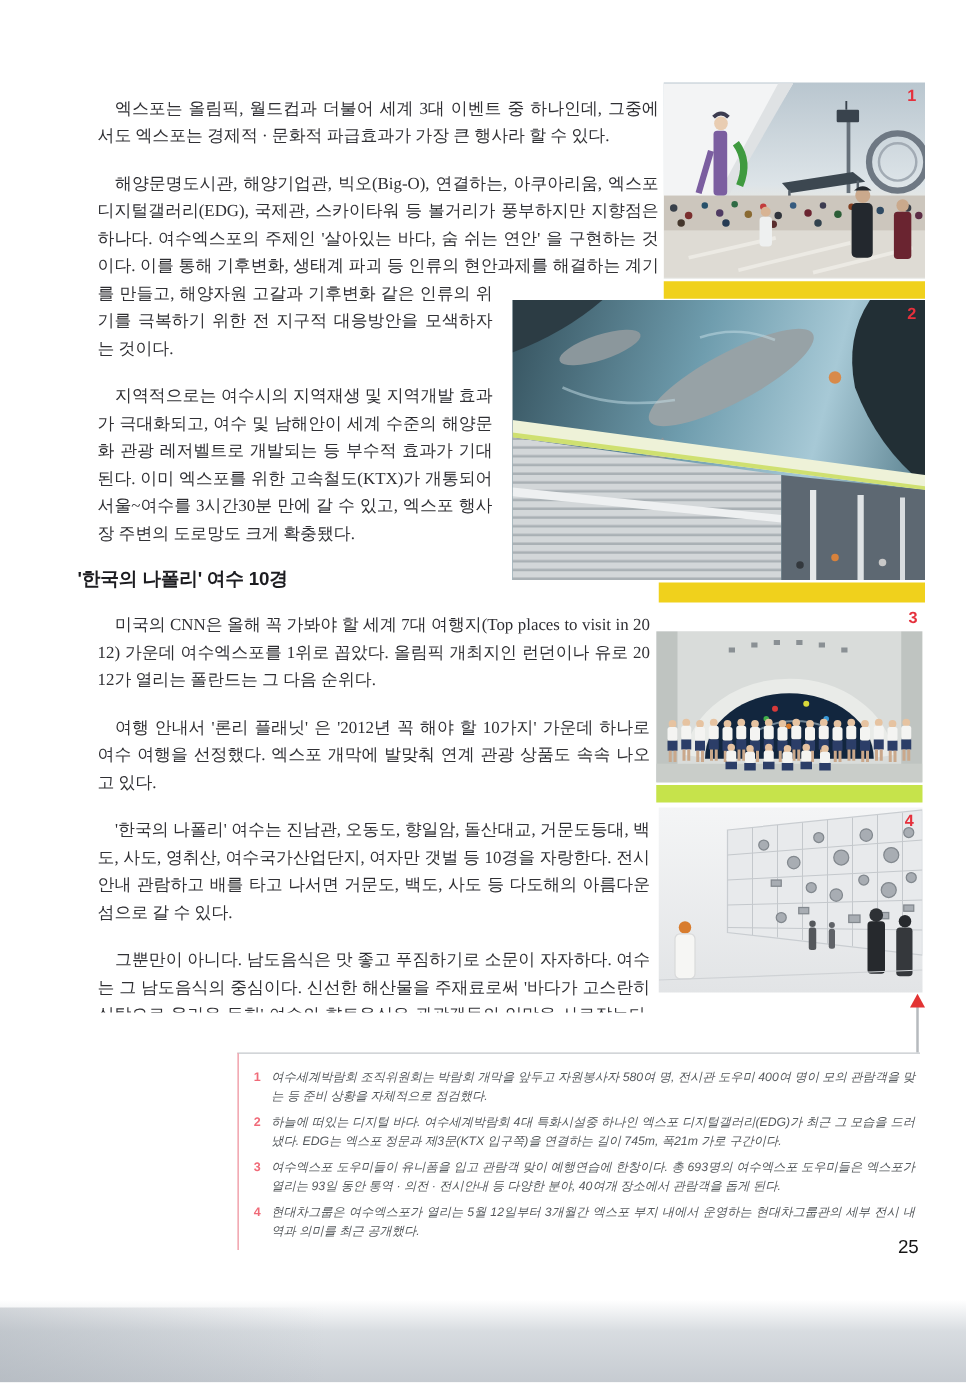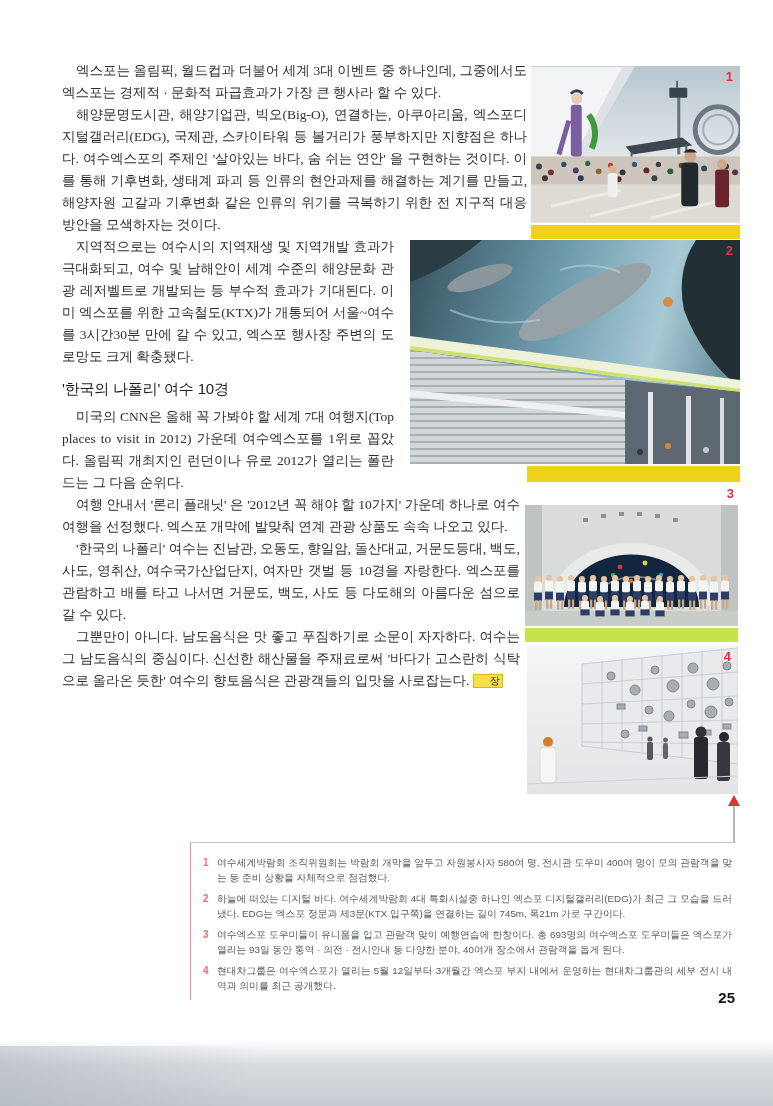--- a/index.html
+++ b/index.html
@@ -5,24 +5,24 @@
   html,body{margin:0;padding:0;background:#ffffff;}
   .page{position:relative;width:773px;height:1106px;background:#ffffff;overflow:hidden;
         font-family:"Liberation Serif","DejaVu Serif",serif;color:#2f2f33;}
   
   .article{position:relative;box-sizing:border-box;width:773px;height:810px;
            padding:60px 35px 0 62px;overflow:hidden;}
   .spacer{float:right;clear:right;}
   .sp1{width:211px;height:180px;}
   .sp2{width:344px;height:248px;}
   .sp3{width:218px;height:322px;}
-  p.bodyp{margin:0;font-size:13.5px;line-height:22px;text-align:justify;
+  p.bodyp{margin:16px;font-size:13.5px;line-height:22px;text-align:justify;
           word-break:break-all;text-indent:14px;}
   h2.sect{margin:12px 0 7px 0;font-family:"Liberation Sans","DejaVu Sans",sans-serif;
-          font-size:15px;font-weight:normal;color:#1c1c20;letter-spacing:-0.2px;}
+          font-size:15px;font-weight:bold;color:#1c1c20;letter-spacing:-0.2px;}
   .endmark{display:inline-block;background:#f5df4a;border:1px solid #d8b820;color:#333;
            font-family:"Liberation Sans",sans-serif;font-size:10px;line-height:12px;
            padding:0 2px;vertical-align:1px;}
   
   .photo{position:absolute;overflow:hidden;}
   .photo svg{display:block;width:100%;height:100%;}
   .pnum{position:absolute;top:3px;right:7px;color:#e5303c;
         font-family:"Liberation Sans",sans-serif;font-size:13px;font-weight:bold;}
   .bar{position:absolute;}
   .bar-yellow{background:#f0d11c;}
@@ -39,27 +39,27 @@
   .b3{left:525px;top:628px;width:213px;height:14px;}
   .ph4{left:527px;top:646px;width:211px;height:148px;
        background:linear-gradient(180deg,#f4f5f6,#e2e4e6);}
   
   .fnbox{position:absolute;left:190px;top:842px;width:546px;box-sizing:border-box;
          border-top:1px solid #c3c7cb;border-left:1px solid #ee8f9b;
          padding:13px 4px 0 12px;
          font-family:"Liberation Sans","DejaVu Sans",sans-serif;}
   .fnote{display:flex;gap:5px;margin-bottom:7px;}
   .fnum{color:#f06a78;font-weight:bold;font-size:10px;line-height:14.5px;min-width:9px;}
-  .ftext{font-size:9.8px;line-height:14.5px;color:#55595c;text-align:justify;word-break:break-all;}
+  .ftext{font-size:9.8px;line-height:14.5px;color:#55595c;text-align:justify;word-break:break-all;font-style:italic;}
   .riser{position:absolute;left:733px;top:805px;width:2px;height:37px;background:#b6babe;}
   .arrowhead{position:absolute;left:728px;top:795px;width:0;height:0;
              border-left:6px solid transparent;border-right:6px solid transparent;
              border-bottom:11px solid #e23333;}
   .pageno{position:absolute;right:38px;top:989px;font-family:"Liberation Sans",sans-serif;
-          font-size:15px;font-weight:bold;color:#161616;margin-left:16px;}
+          font-size:15px;font-weight:normal;color:#161616;margin-left:16px;}
   .bottomband{position:absolute;left:0;right:0;bottom:0;height:66px;
       background:linear-gradient(180deg,rgba(214,218,223,0) 0%,rgba(209,214,219,0.85) 38%,#c6cbd1 100%);}
   .bottomband-left{position:absolute;left:0;bottom:0;width:260px;height:60px;
       background:linear-gradient(90deg,rgba(165,172,180,0.45),rgba(165,172,180,0));}
 </style>
 </head>
 <body>
 
 <div class="page">
 
@@ -69,21 +69,21 @@
     <div class="spacer sp3"></div>
 
     <p class="bodyp">엑스포는 올림픽, 월드컵과 더불어 세계 3대 이벤트 중 하나인데, 그중에서도 엑스포는 경제적 · 문화적 파급효과가 가장 큰 행사라 할 수 있다.</p>
     <p class="bodyp">해양문명도시관, 해양기업관, 빅오(Big-O), 연결하는, 아쿠아리움, 엑스포디지털갤러리(EDG), 국제관, 스카이타워 등 볼거리가 풍부하지만 지향점은 하나다. 여수엑스포의 주제인 '살아있는 바다, 숨 쉬는 연안' 을 구현하는 것이다. 이를 통해 기후변화, 생태계 파괴 등 인류의 현안과제를 해결하는 계기를 만들고, 해양자원 고갈과 기후변화 같은 인류의 위기를 극복하기 위한 전 지구적 대응방안을 모색하자는 것이다.</p>
     <p class="bodyp">지역적으로는 여수시의 지역재생 및 지역개발 효과가 극대화되고, 여수 및 남해안이 세계 수준의 해양문화 관광 레저벨트로 개발되는 등 부수적 효과가 기대된다. 이미 엑스포를 위한 고속철도(KTX)가 개통되어 서울~여수를 3시간30분 만에 갈 수 있고, 엑스포 행사장 주변의 도로망도 크게 확충됐다.</p>
 
     <h2 class="sect">'한국의 나폴리' 여수 10경</h2>
 
     <p class="bodyp">미국의 CNN은 올해 꼭 가봐야 할 세계 7대 여행지(Top places to visit in 2012) 가운데 여수엑스포를 1위로 꼽았다. 올림픽 개최지인 런던이나 유로 2012가 열리는 폴란드는 그 다음 순위다.</p>
     <p class="bodyp">여행 안내서 '론리 플래닛' 은 '2012년 꼭 해야 할 10가지' 가운데 하나로 여수 여행을 선정했다. 엑스포 개막에 발맞춰 연계 관광 상품도 속속 나오고 있다.</p>
-    <p class="bodyp">'한국의 나폴리' 여수는 진남관, 오동도, 향일암, 돌산대교, 거문도등대, 백도, 사도, 영취산, 여수국가산업단지, 여자만 갯벌 등 10경을 자랑한다. 엑스포를 관람하고 배를 타고 나서면 거문도, 백도, 사도 등 다도해의 아름다운 섬으로 갈 수 있다.</p>
+    <p class="bodyp">'한국의 나폴리' 여수는 진남관, 오동도, 향일암, 돌산대교, 거문도등대, 백도, 사도, 영취산, 여수국가산업단지, 여자만 갯벌 등 10경을 자랑한다. 전시안내 관람하고 배를 타고 나서면 거문도, 백도, 사도 등 다도해의 아름다운 섬으로 갈 수 있다.</p>
     <p class="bodyp"><span>그뿐만이 아니다. 남도음식은 맛 좋고 푸짐하기로 소문이 자자하다. 여수는 그 남도음식의 중심이다. 신선한 해산물을 주재료로써 '바다가 고스란히 식탁으로 올라온 듯한' 여수의 향토음식은 관광객들의 입맛을 사로잡는다.</span> <span class="endmark">장</span></p>
   </div>
 
   <div class="photo ph1">
     <svg viewBox="0 0 210 156">
       <polygon points="0,0 104,0 30,120 0,132" fill="#f3f4f5"></polygon>
       <polygon points="92,0 104,0 36,118 28,118" fill="#dfe2e4"></polygon>
       <rect x="147" y="30" width="3" height="58" fill="#66707a"></rect>
       <rect x="139" y="21" width="18" height="10" rx="1" fill="#39434d"></rect>
       <rect x="146" y="14" width="1.5" height="7" fill="#39434d"></rect>

